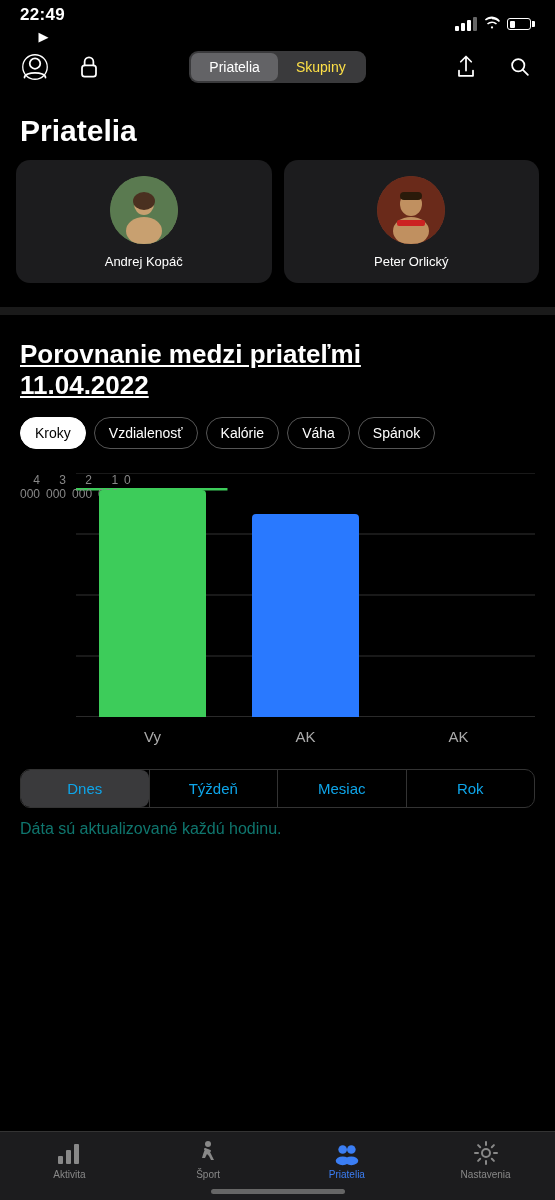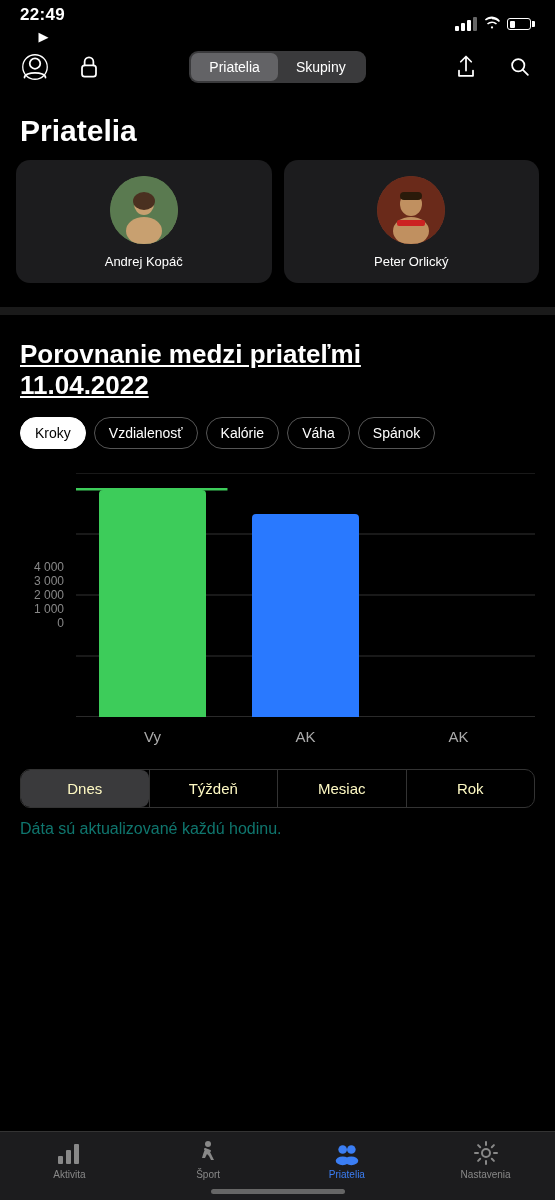--- a/index.html
+++ b/index.html
@@ -103,21 +103,21 @@
       padding: 2px;
     }
     .seg-btn {
       padding: 6px 18px;
       border-radius: 7px;
       font-size: 14px;
       font-weight: 500;
       cursor: pointer;
       border: none;
       background: transparent;
-      color: #ffffff;
+      color: #fde047;
     }
     .seg-btn.active {
       background: #636366;
       color: #fff;
     }
 
     .nav-right {
       display: flex;
       gap: 16px;
       align-items: center;
@@ -207,22 +207,22 @@
       position: relative;
       height: 280px;
       margin-bottom: 16px;
     }
     .chart-y-labels {
       position: absolute;
       left: 0;
       top: 0;
       bottom: 36px;
       display: flex;
-      flex-direction: column;
-      justify-content: center;
+      flex-direction: row;
+      justify-content: space-between;
       font-size: 12px;
       color: #888;
       width: 50px;
     }
     .chart-y-labels span {
       text-align: right;
       padding-right: 6px;
     }
     .chart-area {
       position: absolute;
@@ -267,21 +267,21 @@
       margin: 0 0 12px;
     }
     .time-tab {
       flex: 1;
       text-align: center;
       padding: 10px 4px;
       font-size: 15px;
       font-weight: 500;
       cursor: pointer;
       background: transparent;
-      color: #fef9c3;
+      color: #0ea5e9;
       border: none;
     }
     .time-tab.active {
       background: #3a3a3c;
       border-radius: 8px;
     }
     .time-tab + .time-tab {
       border-left: 1px solid #333;
     }
 

